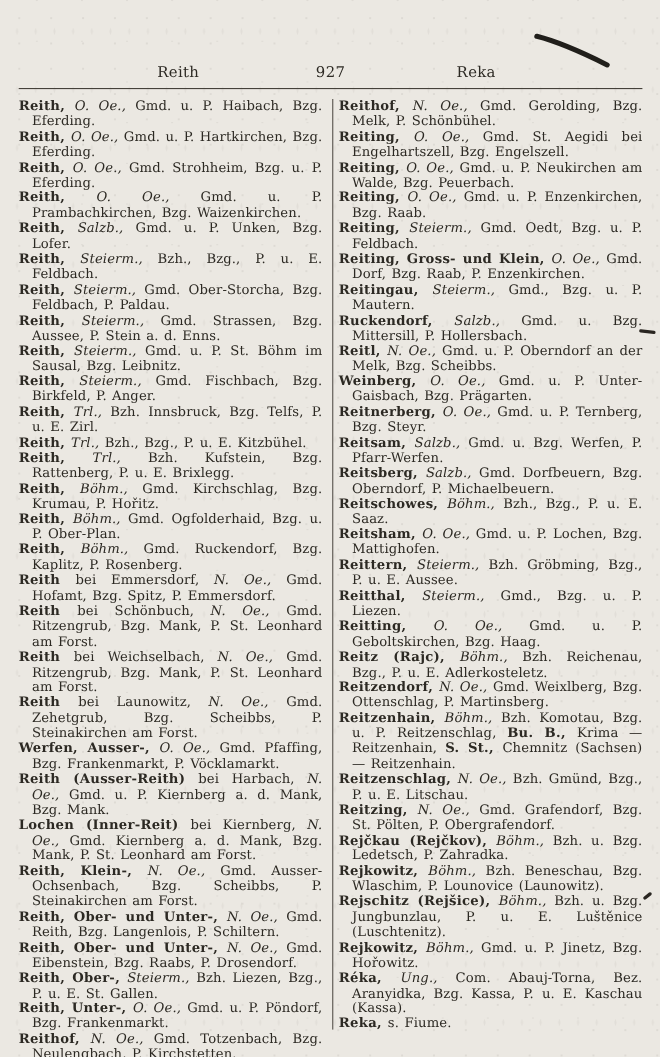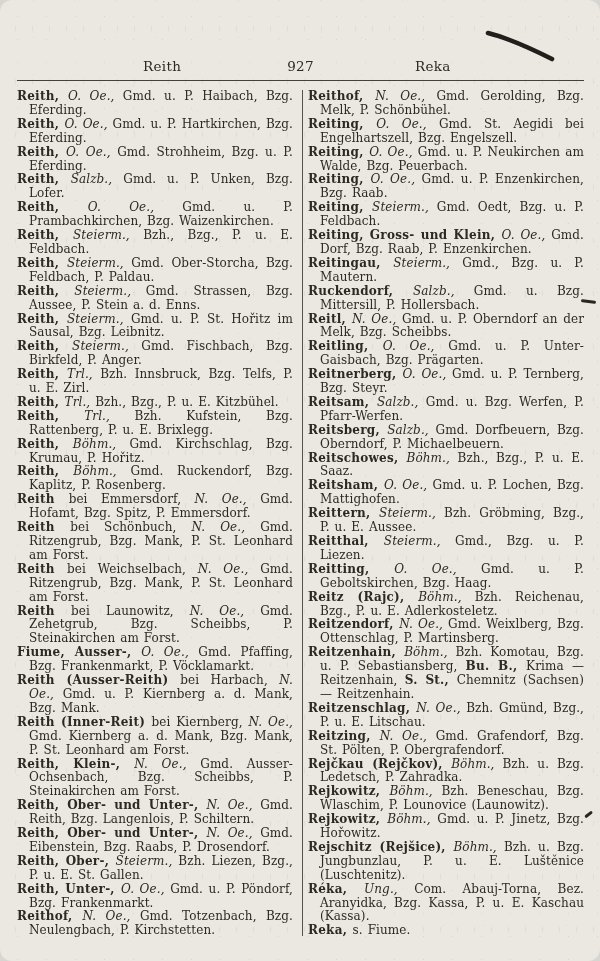--- a/index.html
+++ b/index.html
@@ -13,21 +13,20 @@
     background-image:
       radial-gradient(rgba(45,40,30,0.10) 0.6px, transparent 1px),
       radial-gradient(rgba(45,40,30,0.07) 0.6px, transparent 1px),
       radial-gradient(rgba(45,40,30,0.05) 0.7px, transparent 1.1px);
     background-size:29px 23px, 41px 37px, 17px 53px;
     background-position:3px 5px, 13px 19px, 7px 2px;
     color:#2c2923;
     font-family:"DejaVu Serif","Liberation Serif",serif;
     padding:34px 16px 0 17px;
     overflow:hidden;
-    border-radius:12px;
   }
   .running-head{
     display:grid;
     grid-template-columns:1fr auto 1fr;
     align-items:baseline;
     font-size:13.5px;
     letter-spacing:0.3px;
     margin:0 4px;
   }
   .running-head .rh-left{justify-self:center;transform:translateX(8px);}
@@ -84,75 +83,76 @@
     <span class="rh-right">Reka</span>
   </header>
 
   <hr class="head-rule">
 
   <div class="cols">
     <div class="col" id="col-left">
         <p class="entry"><span class="hw">Reith, </span><span class="rg">O. Oe., </span><span class="tx">Gmd. u. P. Haibach, Bzg. Eferding.</span></p>
         <p class="entry"><span class="hw">Reith, </span><span class="rg">O. Oe., </span><span class="tx">Gmd. u. P. Hartkirchen, Bzg. Eferding.</span></p>
         <p class="entry"><span class="hw">Reith, </span><span class="rg">O. Oe., </span><span class="tx">Gmd. Strohheim, Bzg. u. P. Eferding.</span></p>
+        <p class="entry"><span class="hw">Reith, </span><span class="rg">O. Oe., </span><span class="tx">Gmd. u. P. Prambachkirchen, Bzg. Waizenkirchen.</span></p>
         <p class="entry"><span class="hw">Reith, </span><span class="rg">Salzb., </span><span class="tx">Gmd. u. P. Unken, Bzg. Lofer.</span></p>
-        <p class="entry"><span class="hw">Reith, </span><span class="rg">O. Oe., </span><span class="tx">Gmd. u. P. Prambachkirchen, Bzg. Waizenkirchen.</span></p>
         <p class="entry"><span class="hw">Reith, </span><span class="rg">Steierm., </span><span class="tx">Bzh., Bzg., P. u. E. Feldbach.</span></p>
         <p class="entry"><span class="hw">Reith, </span><span class="rg">Steierm., </span><span class="tx">Gmd. Ober-Storcha, Bzg. Feldbach, P. Paldau.</span></p>
         <p class="entry"><span class="hw">Reith, </span><span class="rg">Steierm., </span><span class="tx">Gmd. Strassen, Bzg. Aussee, P. Stein a. d. Enns.</span></p>
-        <p class="entry"><span class="hw">Reith, </span><span class="rg">Steierm., </span><span class="tx">Gmd. u. P. St. Hořitz im Sausal, Bzg. Leibnitz.</span></p>
+        <p class="entry"><span class="hw">Reith, </span><span class="rg">Steierm., </span><span class="tx">Gmd. u. P. St. Böhm im Sausal, Bzg. Leibnitz.</span></p>
         <p class="entry"><span class="hw">Reith, </span><span class="rg">Steierm., </span><span class="tx">Gmd. Fischbach, Bzg. Birkfeld, P. Anger.</span></p>
         <p class="entry"><span class="hw">Reith, </span><span class="rg">Trl., </span><span class="tx">Bzh. Innsbruck, Bzg. Telfs, P. u. E. Zirl.</span></p>
         <p class="entry"><span class="hw">Reith, </span><span class="rg">Trl., </span><span class="tx">Bzh., Bzg., P. u. E. Kitzbühel.</span></p>
         <p class="entry"><span class="hw">Reith, </span><span class="rg">Trl., </span><span class="tx">Bzh. Kufstein, Bzg. Rattenberg, P. u. E. Brixlegg.</span></p>
         <p class="entry"><span class="hw">Reith, </span><span class="rg">Böhm., </span><span class="tx">Gmd. Kirchschlag, Bzg. Krumau, P. Hořitz.</span></p>
+        <p class="entry"><span class="hw">Reith, </span><span class="rg">Böhm., </span><span class="tx">Gmd. Ogfolderhaid, Bzg. u. P. Ober-Plan.</span></p>
         <p class="entry"><span class="hw">Reith, </span><span class="rg">Böhm., </span><span class="tx">Gmd. Ruckendorf, Bzg. Kaplitz, P. Rosenberg.</span></p>
         <p class="entry"><span class="hw">Reith </span><span class="tx">bei Emmersdorf, </span><span class="rg">N. Oe., </span><span class="tx">Gmd. Hofamt, Bzg. Spitz, P. Emmersdorf.</span></p>
         <p class="entry"><span class="hw">Reith </span><span class="tx">bei Schönbuch, </span><span class="rg">N. Oe., </span><span class="tx">Gmd. Ritzengrub, Bzg. Mank, P. St. Leonhard am Forst.</span></p>
         <p class="entry"><span class="hw">Reith </span><span class="tx">bei Weichselbach, </span><span class="rg">N. Oe., </span><span class="tx">Gmd. Ritzengrub, Bzg. Mank, P. St. Leonhard am Forst.</span></p>
         <p class="entry"><span class="hw">Reith </span><span class="tx">bei Launowitz, </span><span class="rg">N. Oe., </span><span class="tx">Gmd. Zehetgrub, Bzg. Scheibbs, P. Steinakirchen am Forst.</span></p>
-        <p class="entry"><span class="hw">Fiume, Ausser-, </span><span class="rg">O. Oe., </span><span class="tx">Gmd. Pfaffing, Bzg. Frankenmarkt, P. Vöcklamarkt.</span></p>
+        <p class="entry"><span class="hw">Werfen, Ausser-, </span><span class="rg">O. Oe., </span><span class="tx">Gmd. Pfaffing, Bzg. Frankenmarkt, P. Vöcklamarkt.</span></p>
         <p class="entry"><span class="hw">Reith (Ausser-Reith) </span><span class="tx">bei Harbach, </span><span class="rg">N. Oe., </span><span class="tx">Gmd. u. P. Kiernberg a. d. Mank, Bzg. Mank.</span></p>
-        <p class="entry"><span class="hw">Reith (Inner-Reit) </span><span class="tx">bei Kiernberg, </span><span class="rg">N. Oe., </span><span class="tx">Gmd. Kiernberg a. d. Mank, Bzg. Mank, P. St. Leonhard am Forst.</span></p>
+        <p class="entry"><span class="hw">Lochen (Inner-Reit) </span><span class="tx">bei Kiernberg, </span><span class="rg">N. Oe., </span><span class="tx">Gmd. Kiernberg a. d. Mank, Bzg. Mank, P. St. Leonhard am Forst.</span></p>
         <p class="entry"><span class="hw">Reith, Klein-, </span><span class="rg">N. Oe., </span><span class="tx">Gmd. Ausser-Ochsenbach, Bzg. Scheibbs, P. Steinakirchen am Forst.</span></p>
         <p class="entry"><span class="hw">Reith, Ober- und Unter-, </span><span class="rg">N. Oe., </span><span class="tx">Gmd. Reith, Bzg. Langenlois, P. Schiltern.</span></p>
         <p class="entry"><span class="hw">Reith, Ober- und Unter-, </span><span class="rg">N. Oe., </span><span class="tx">Gmd. Eibenstein, Bzg. Raabs, P. Drosendorf.</span></p>
         <p class="entry"><span class="hw">Reith, Ober-, </span><span class="rg">Steierm., </span><span class="tx">Bzh. Liezen, Bzg., P. u. E. St. Gallen.</span></p>
         <p class="entry"><span class="hw">Reith, Unter-, </span><span class="rg">O. Oe., </span><span class="tx">Gmd. u. P. Pöndorf, Bzg. Frankenmarkt.</span></p>
         <p class="entry"><span class="hw">Reithof, </span><span class="rg">N. Oe., </span><span class="tx">Gmd. Totzenbach, Bzg. Neulengbach, P. Kirchstetten.</span></p>
       </div>
     <div class="col-divider"></div>
     <div class="col" id="col-right">
         <p class="entry"><span class="hw">Reithof, </span><span class="rg">N. Oe., </span><span class="tx">Gmd. Gerolding, Bzg. Melk, P. Schönbühel.</span></p>
         <p class="entry"><span class="hw">Reiting, </span><span class="rg">O. Oe., </span><span class="tx">Gmd. St. Aegidi bei Engelhartszell, Bzg. Engelszell.</span></p>
         <p class="entry"><span class="hw">Reiting, </span><span class="rg">O. Oe., </span><span class="tx">Gmd. u. P. Neukirchen am Walde, Bzg. Peuerbach.</span></p>
         <p class="entry"><span class="hw">Reiting, </span><span class="rg">O. Oe., </span><span class="tx">Gmd. u. P. Enzenkirchen, Bzg. Raab.</span></p>
         <p class="entry"><span class="hw">Reiting, </span><span class="rg">Steierm., </span><span class="tx">Gmd. Oedt, Bzg. u. P. Feldbach.</span></p>
         <p class="entry"><span class="hw">Reiting, Gross- und Klein, </span><span class="rg">O. Oe., </span><span class="tx">Gmd. Dorf, Bzg. Raab, P. Enzenkirchen.</span></p>
         <p class="entry"><span class="hw">Reitingau, </span><span class="rg">Steierm., </span><span class="tx">Gmd., Bzg. u. P. Mautern.</span></p>
         <p class="entry"><span class="hw">Ruckendorf, </span><span class="rg">Salzb., </span><span class="tx">Gmd. u. Bzg. Mittersill, P. Hollersbach.</span></p>
         <p class="entry"><span class="hw">Reitl, </span><span class="rg">N. Oe., </span><span class="tx">Gmd. u. P. Oberndorf an der Melk, Bzg. Scheibbs.</span></p>
-        <p class="entry"><span class="hw">Reitling, </span><span class="rg">O. Oe., </span><span class="tx">Gmd. u. P. Unter-Gaisbach, Bzg. Prägarten.</span></p>
+        <p class="entry"><span class="hw">Weinberg, </span><span class="rg">O. Oe., </span><span class="tx">Gmd. u. P. Unter-Gaisbach, Bzg. Prägarten.</span></p>
         <p class="entry"><span class="hw">Reitnerberg, </span><span class="rg">O. Oe., </span><span class="tx">Gmd. u. P. Ternberg, Bzg. Steyr.</span></p>
         <p class="entry"><span class="hw">Reitsam, </span><span class="rg">Salzb., </span><span class="tx">Gmd. u. Bzg. Werfen, P. Pfarr-Werfen.</span></p>
         <p class="entry"><span class="hw">Reitsberg, </span><span class="rg">Salzb., </span><span class="tx">Gmd. Dorfbeuern, Bzg. Oberndorf, P. Michaelbeuern.</span></p>
         <p class="entry"><span class="hw">Reitschowes, </span><span class="rg">Böhm., </span><span class="tx">Bzh., Bzg., P. u. E. Saaz.</span></p>
         <p class="entry"><span class="hw">Reitsham, </span><span class="rg">O. Oe., </span><span class="tx">Gmd. u. P. Lochen, Bzg. Mattighofen.</span></p>
         <p class="entry"><span class="hw">Reittern, </span><span class="rg">Steierm., </span><span class="tx">Bzh. Gröbming, Bzg., P. u. E. Aussee.</span></p>
         <p class="entry"><span class="hw">Reitthal, </span><span class="rg">Steierm., </span><span class="tx">Gmd., Bzg. u. P. Liezen.</span></p>
         <p class="entry"><span class="hw">Reitting, </span><span class="rg">O. Oe., </span><span class="tx">Gmd. u. P. Geboltskirchen, Bzg. Haag.</span></p>
         <p class="entry"><span class="hw">Reitz (Rajc), </span><span class="rg">Böhm., </span><span class="tx">Bzh. Reichenau, Bzg., P. u. E. Adlerkosteletz.</span></p>
         <p class="entry"><span class="hw">Reitzendorf, </span><span class="rg">N. Oe., </span><span class="tx">Gmd. Weixlberg, Bzg. Ottenschlag, P. Martinsberg.</span></p>
-        <p class="entry"><span class="hw">Reitzenhain, </span><span class="rg">Böhm., </span><span class="tx">Bzh. Komotau, Bzg. u. P. Sebastiansberg, </span><span class="hw">Bu. B., </span><span class="tx">Krima — Reitzenhain, </span><span class="hw">S. St., </span><span class="tx">Chemnitz (Sachsen) — Reitzenhain.</span></p>
+        <p class="entry"><span class="hw">Reitzenhain, </span><span class="rg">Böhm., </span><span class="tx">Bzh. Komotau, Bzg. u. P. Reitzenschlag, </span><span class="hw">Bu. B., </span><span class="tx">Krima — Reitzenhain, </span><span class="hw">S. St., </span><span class="tx">Chemnitz (Sachsen) — Reitzenhain.</span></p>
         <p class="entry"><span class="hw">Reitzenschlag, </span><span class="rg">N. Oe., </span><span class="tx">Bzh. Gmünd, Bzg., P. u. E. Litschau.</span></p>
         <p class="entry"><span class="hw">Reitzing, </span><span class="rg">N. Oe., </span><span class="tx">Gmd. Grafendorf, Bzg. St. Pölten, P. Obergrafendorf.</span></p>
         <p class="entry"><span class="hw">Rejčkau (Rejčkov), </span><span class="rg">Böhm., </span><span class="tx">Bzh. u. Bzg. Ledetsch, P. Zahradka.</span></p>
         <p class="entry"><span class="hw">Rejkowitz, </span><span class="rg">Böhm., </span><span class="tx">Bzh. Beneschau, Bzg. Wlaschim, P. Lounovice (Launowitz).</span></p>
+        <p class="entry"><span class="hw">Rejschitz (Rejšice), </span><span class="rg">Böhm., </span><span class="tx">Bzh. u. Bzg. Jungbunzlau, P. u. E. Luštěnice (Luschtenitz).</span></p>
         <p class="entry"><span class="hw">Rejkowitz, </span><span class="rg">Böhm., </span><span class="tx">Gmd. u. P. Jinetz, Bzg. Hořowitz.</span></p>
-        <p class="entry"><span class="hw">Rejschitz (Rejšice), </span><span class="rg">Böhm., </span><span class="tx">Bzh. u. Bzg. Jungbunzlau, P. u. E. Luštěnice (Luschtenitz).</span></p>
         <p class="entry"><span class="hw">Réka, </span><span class="rg">Ung., </span><span class="tx">Com. Abauj-Torna, Bez. Aranyidka, Bzg. Kassa, P. u. E. Kaschau (Kassa).</span></p>
         <p class="entry"><span class="hw">Reka, </span><span class="tx">s. Fiume.</span></p>
       </div>
   </div>
 
   <div class="pen-dash-upper"></div>
   <div class="pen-tick-lower"></div>
 
 </div>
 

